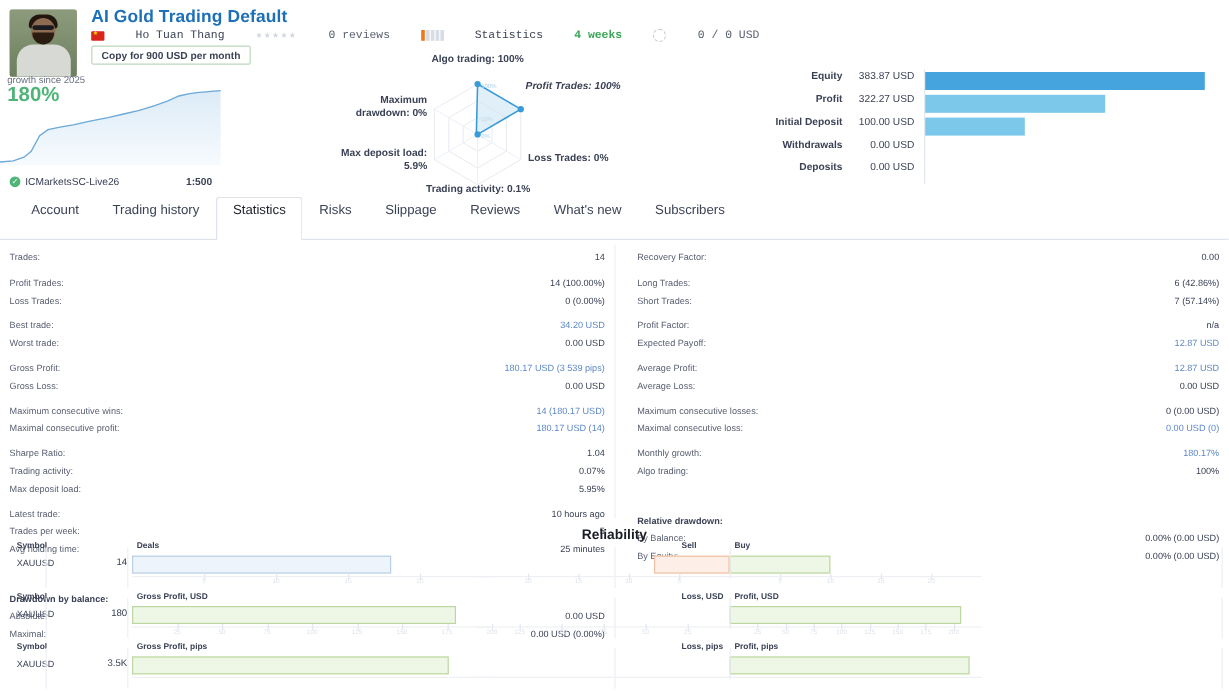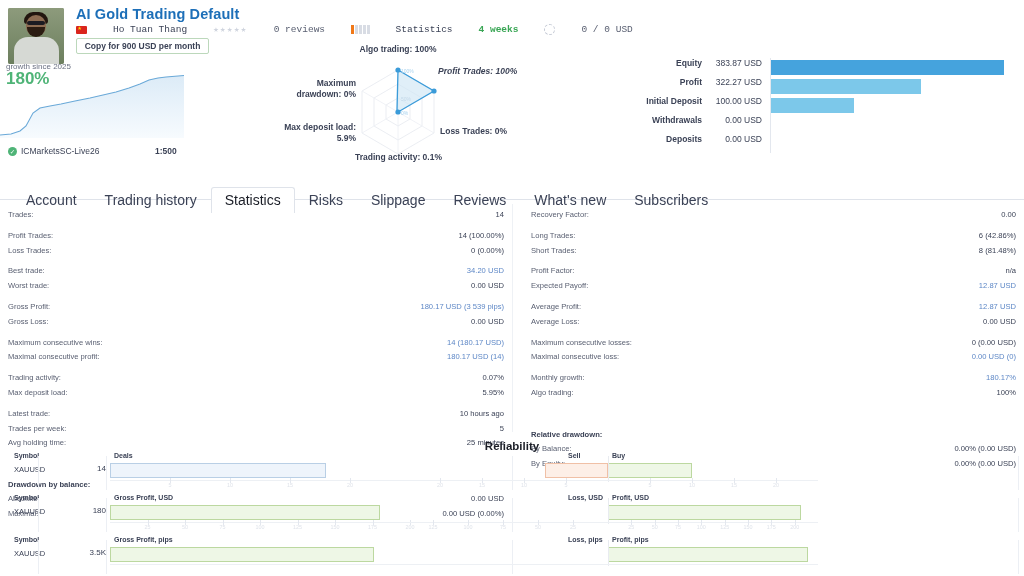--- a/index.html
+++ b/index.html
@@ -117,23 +117,23 @@
   .eqrow .track { position:relative; flex:1; height:19px; border-left:1px solid #e3e7ee;}
   .eqrow .bar { position:absolute; left:0; top:2px; height:15px; border-radius:0; }
 
   
   .tabs {
     position:absolute; left:0; top:176px; width:1024px; height:24px;
     border-bottom:1px solid #dfe3ea;
     display:flex; align-items:flex-end; padding-left:12px; gap:0;
   }
   .tab {
-    font-size:14px; color:#3b4256; padding:4px 13px 5px;
+    font-size:11px; color:#3b4256; padding:4px 13px 19px;
     border:1px solid transparent; border-bottom:none;
-    position:relative; top:14px; cursor:pointer; white-space:nowrap;
+    position:relative; top:1px; cursor:pointer; white-space:nowrap;
   }
   .tab.active {
     border-color:#dfe3ea; background:#fff; border-radius:3px 3px 0 0;
     color:#1a1d26; font-weight:400;
   }
 
   
   .stats {
     position:absolute; left:0; top:204px; width:1024px; height:228px;
     display:flex;
@@ -355,20 +355,24 @@
         <div class="srow">
           <span class="k">Maximum consecutive wins:</span>
           <span class="v blue">14 (180.17 USD)</span>
         </div>
         <div class="srow">
           <span class="k">Maximal consecutive profit:</span>
           <span class="v blue">180.17 USD (14)</span>
         </div>
         <div class="gap"></div>
         <div class="srow">
+          <span class="k">Sharpe Ratio:</span>
+          <span class="v">1.04</span>
+        </div>
+        <div class="srow">
           <span class="k">Trading activity:</span>
           <span class="v">0.07%</span>
         </div>
         <div class="srow">
           <span class="k">Max deposit load:</span>
           <span class="v">5.95%</span>
         </div>
         <div class="gap"></div>
         <div class="srow">
           <span class="k">Latest trade:</span>
@@ -398,21 +402,21 @@
           <span class="k">Recovery Factor:</span>
           <span class="v">0.00</span>
         </div>
         <div class="gap"></div>
         <div class="srow">
           <span class="k">Long Trades:</span>
           <span class="v">6 (42.86%)</span>
         </div>
         <div class="srow">
           <span class="k">Short Trades:</span>
-          <span class="v">8 (81.48%)</span>
+          <span class="v">7 (57.14%)</span>
         </div>
         <div class="gap"></div>
         <div class="srow">
           <span class="k">Profit Factor:</span>
           <span class="v">n/a</span>
         </div>
         <div class="srow">
           <span class="k">Expected Payoff:</span>
           <span class="v blue">12.87 USD</span>
         </div>

